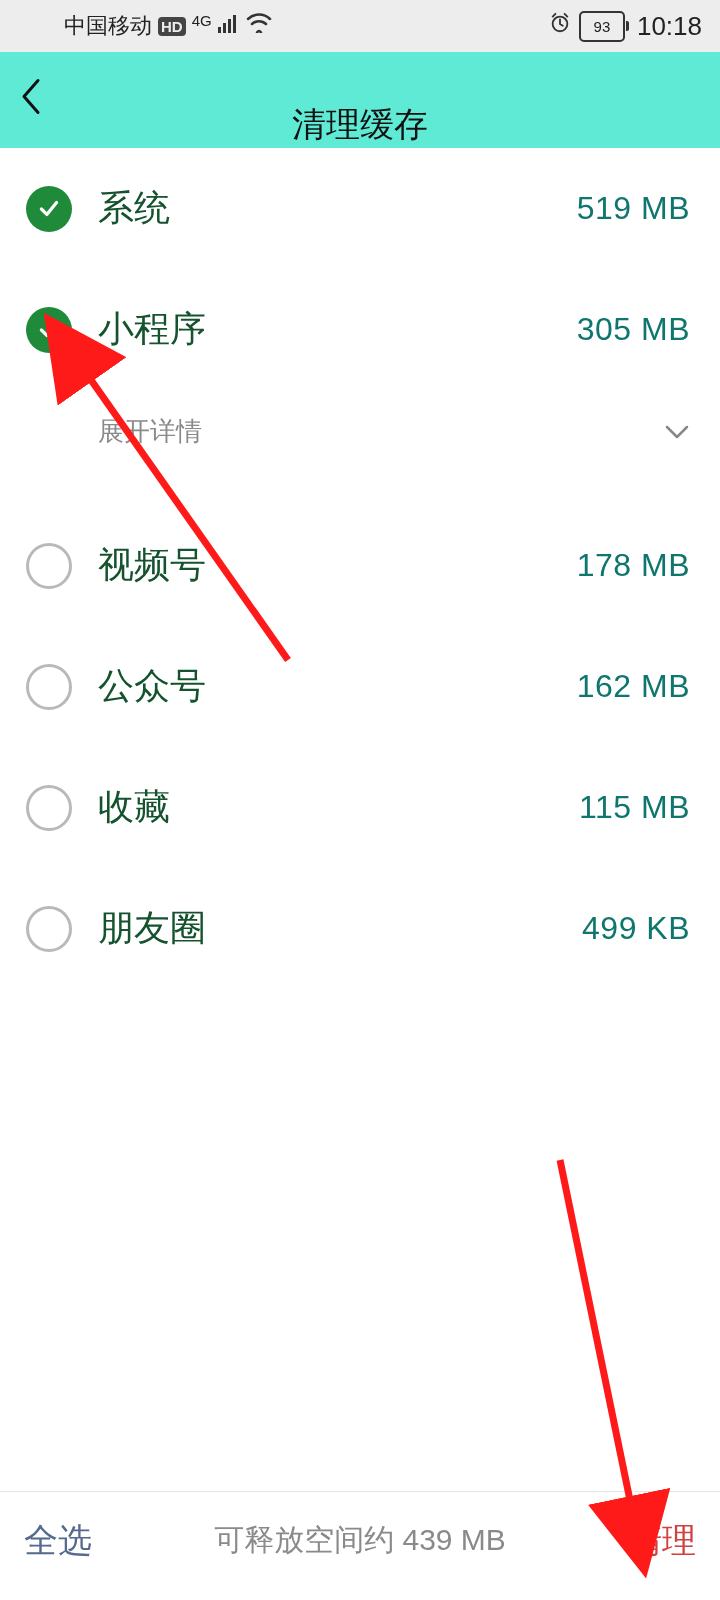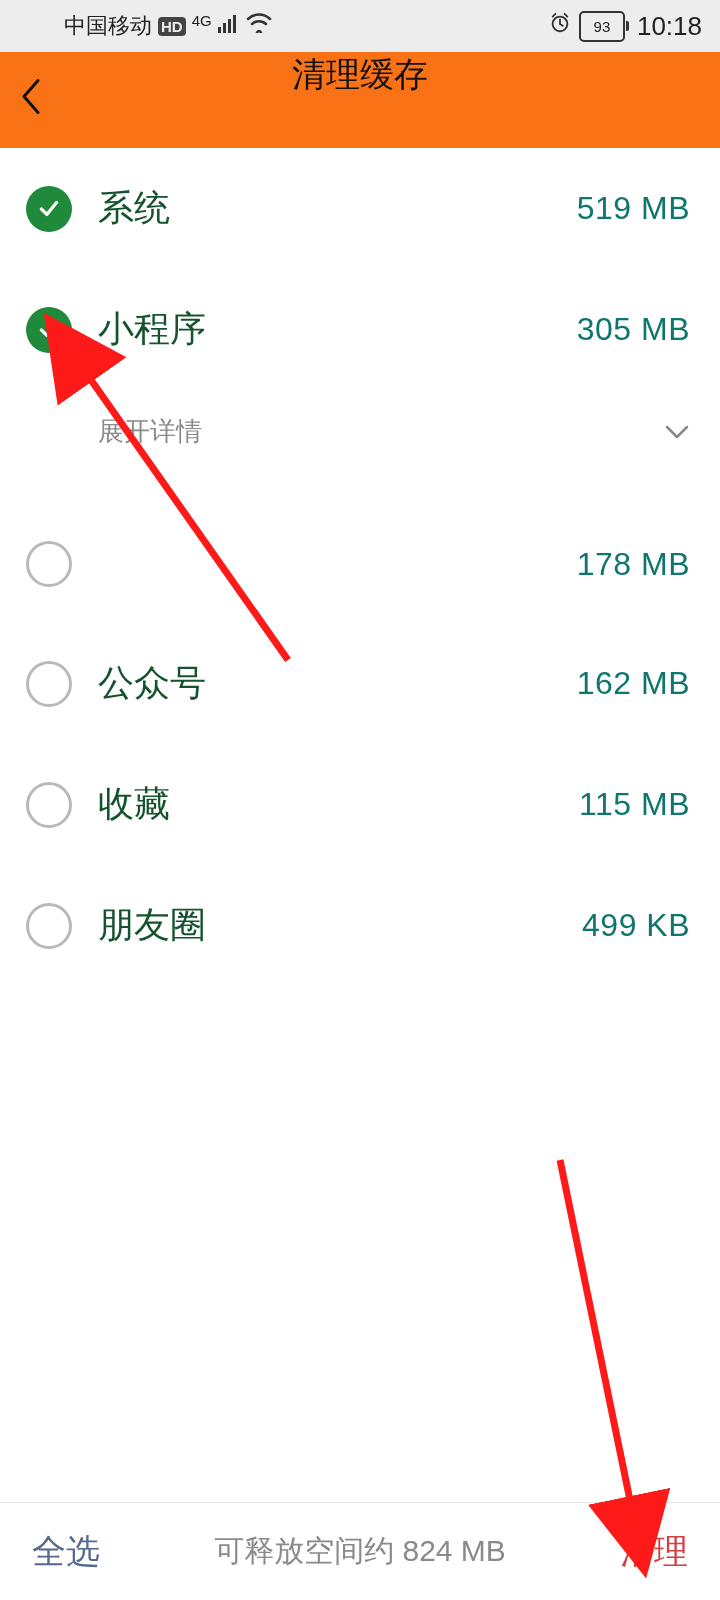--- a/index.html
+++ b/index.html
@@ -8,41 +8,41 @@
   
   .status-bar { height: 52px; display: flex; align-items: center; padding: 0 18px 0 64px; font-size: 22px; color: #222; background: #ededed; }
   .status-left { display: flex; align-items: center; gap: 6px; }
   .status-right { margin-left: auto; display: flex; align-items: center; gap: 8px; }
   .hd-badge { background:#444; color:#ededed; font-size:15px; padding:1px 3px; border-radius:4px; font-weight:bold; }
   .batt { display:inline-flex; align-items:center; }
   .batt-body { width:46px; height:31px; border:2px solid #333; border-radius:5px; position:relative; display:flex; align-items:center; justify-content:center; font-size:15px; }
   .batt-cap { width:3px; height:10px; background:#333; border-radius:0 2px 2px 0; margin-left:1px; }
 
   
-  .nav { height: 96px; background:#f97316; display:flex; align-items:flex-start; justify-content:center; position:relative; }
+  .nav { height: 96px; background:#5eead4; display:flex; align-items:flex-end; justify-content:center; position:relative; }
   .nav .back { position:absolute; left:18px; top:50%; transform:translateY(-50%); font-size:42px; color:#111; line-height:1; }
   .nav .title { font-size:34px; font-weight:500; color:#111; }
 
   .content { background:#fff; }
 
   .row { display:flex; align-items:center; padding: 36px 30px 36px 26px; }
   .check { width:46px; height:46px; border-radius:50%; flex:0 0 auto; display:flex; align-items:center; justify-content:center; }
   .check.on { background:#1f8b3a; }
   .check.off { border:3px solid #b9b9b9; }
   .check svg { width:26px; height:26px; }
   .row-label { margin-left:26px; font-size:36px; color:#14532d; }
   .row-size { margin-left:auto; font-size:32px; color:#0f766e; letter-spacing:0.5px; }
 
   .expand-row { display:flex; align-items:center; padding: 24px 30px 24px 98px; color:#8a8a8a; font-size:26px; }
   .expand-row .chev { margin-left:auto; font-size:24px; color:#888; }
 
   .gap { height: 32px; }
 
   
-  .footer { position:absolute; bottom:0; left:0; right:0; height:98px; border-top:1px solid #e6e6e6; display:flex; align-items:center; padding:0 32px; background:#fff; }
+  .footer { position:absolute; bottom:11px; left:0; right:0; height:98px; border-top:1px solid #e6e6e6; display:flex; align-items:center; padding:0 24px; background:#fff; }
   .footer .select-all { font-size:34px; color:#556a8c; }
   .footer .free-text { position:absolute; left:50%; transform:translateX(-50%); font-size:30px; color:#8a8a8a; }
   .footer .clean-btn { margin-left:auto; font-size:34px; color:#d04242; }
 
   
   .overlay { position:absolute; inset:0; pointer-events:none; }
 </style>
 </head>
 <body>
 
@@ -119,20 +119,21 @@
       <svg width="26" height="16" viewBox="0 0 26 16">
           <path d="M3 3l10 10 10-10" stroke="#888" stroke-width="2.5" fill="none" stroke-linecap="round" stroke-linejoin="round"></path>
         </svg>
     </span>
   </div>
 
   <div class="gap"></div>
 
   <div class="row">
     <span class="check off"></span>
+    <span class="row-label">视频号</span>
     <span class="row-size">178 MB</span>
   </div>
 
   <div class="row">
     <span class="check off"></span>
     <span class="row-label">公众号</span>
     <span class="row-size">162 MB</span>
   </div>
 
   <div class="row">
@@ -145,21 +146,21 @@
   <div class="row">
     <span class="check off"></span>
     <span class="row-label">朋友圈</span>
     <span class="row-size">499 KB</span>
   </div>
 
 </div>
 
 <div class="footer">
   <span class="select-all">全选</span>
-  <span class="free-text">可释放空间约 824 MB</span>
+  <span class="free-text">可释放空间约 439 MB</span>
   <span class="clean-btn">清理</span>
 </div>
 
 <svg class="overlay" width="720" height="1600">
   <defs>
     <marker id="ah" markerWidth="12" markerHeight="12" refX="2" refY="6" orient="auto">
       <path d="M0,0 L12,6 L0,12 z" fill="#ff1a1a"></path>
     </marker>
   </defs>
 

